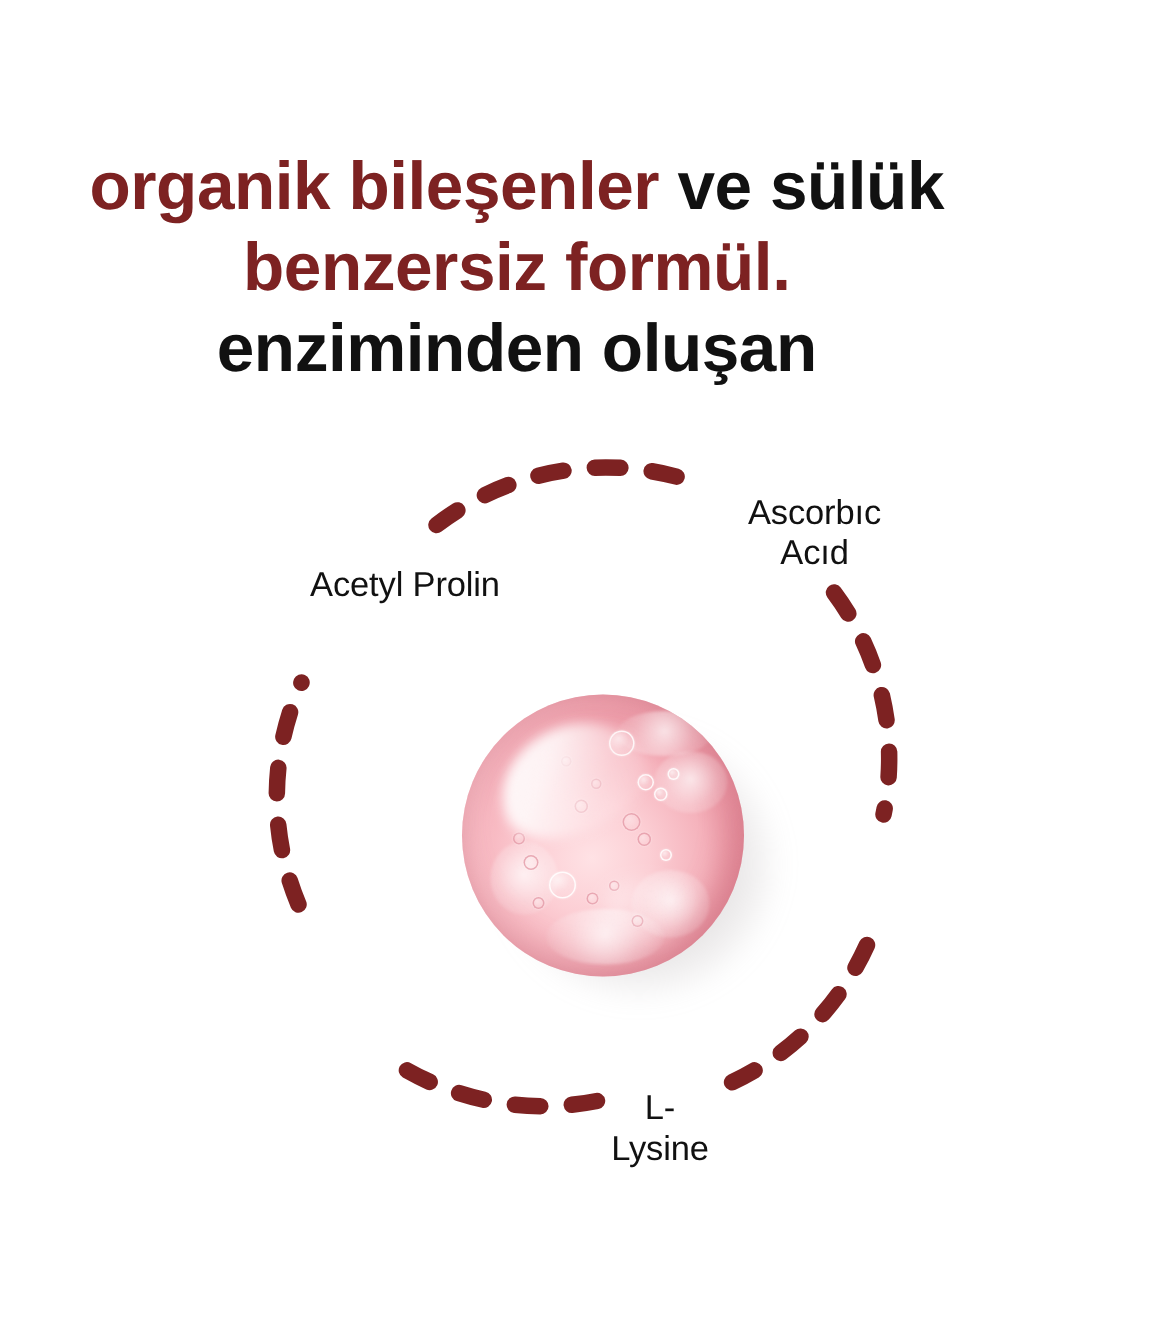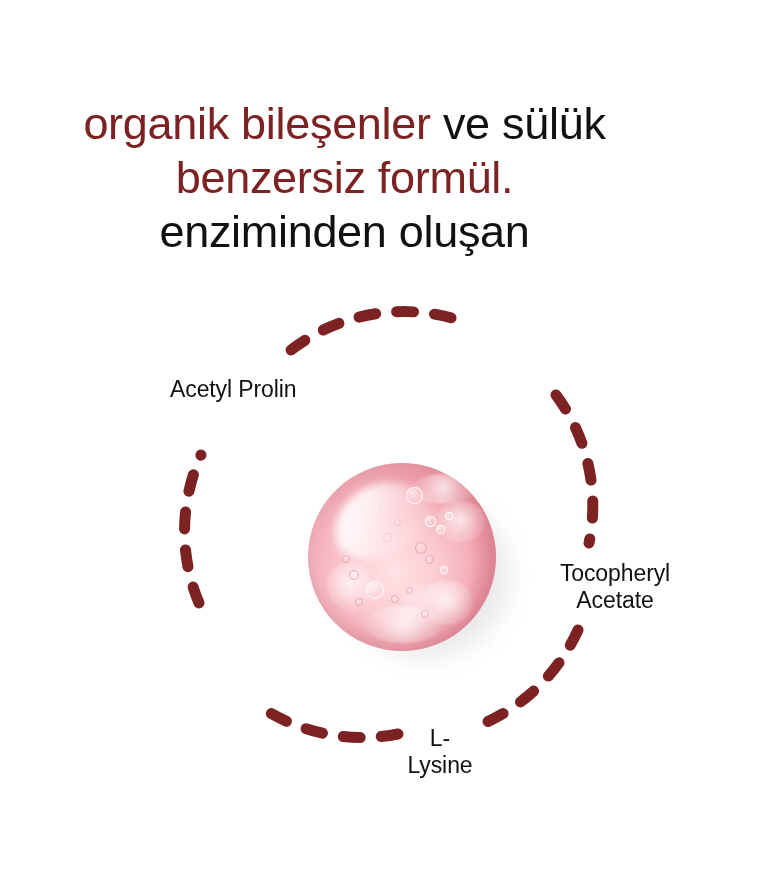--- a/index.html
+++ b/index.html
@@ -18,21 +18,21 @@
 
   
   .headline {
     position: absolute;
     top: 97px;
     left: 0;
     width: 689px;
     text-align: center;
     font-size: 45px;
     line-height: 54px;
-    font-weight: 400;
+    font-weight: 700;
     letter-spacing: -0.3px;
     color: #111111;
   }
   .headline .accent { color: #7d2222; }
   .headline .plain  { color: #111111; }
   .headline-line { display: block; white-space: nowrap; }
 
   
   .diagram {
     position: absolute;
@@ -167,21 +167,21 @@
   .label {
     position: absolute;
     font-size: 23px;
     line-height: 27px;
     color: #111111;
     white-space: pre-line;
     font-weight: 400;
     letter-spacing: -0.1px;
   }
   .label.center { text-align: center; }
-  .label.left   { text-align: left; }
+  .label.left   { text-align: center; }
 </style>
 </head>
 <body>
 
 <div class="headline">
   <span class="headline-line">
     <span class="accent">organik bileşenler</span><span class="plain"> ve sülük</span>
   </span>
   <span class="headline-line">
     <span class="accent">benzersiz formül.</span>
@@ -236,21 +236,21 @@
         <div class="bub dim" style="left:60%;top:78%;width:6px;height:6px;"></div>
       </div>
       <div class="droplet-hilite"></div>
       <div class="droplet-hilite2"></div>
       <div class="droplet-rim"></div>
     </div>
   </div>
 
   <div class="label left" style="left:170px; top:76px;  width:200px;">Acetyl Prolin</div>
 
-
-  <div class="label center" style="left:520px; top:260px; width:190px;">Tocopheryl
-Acetate</div>
+  <div class="label center" style="left:448px; top:28px;  width:190px;">Ascorbıc
+Acıd</div>
+
 
   <div class="label center" style="left:375px; top:425px; width:130px;">L-
 Lysine</div>
 
 
 </div>
 
 </body></html>

